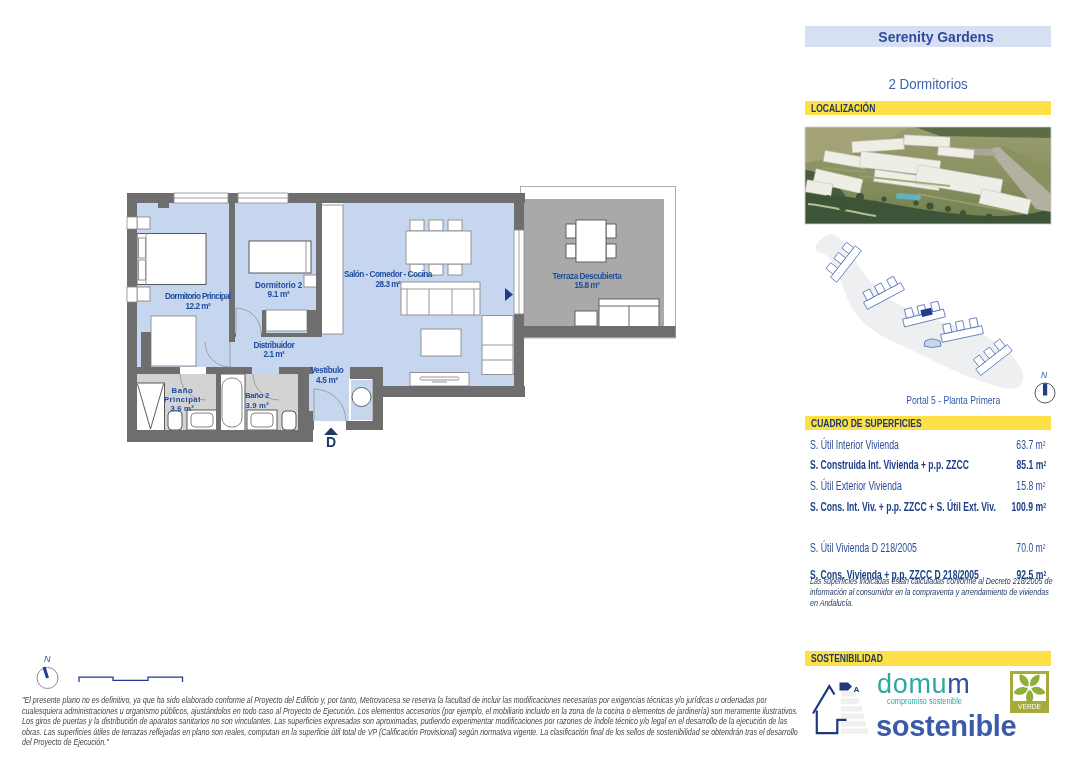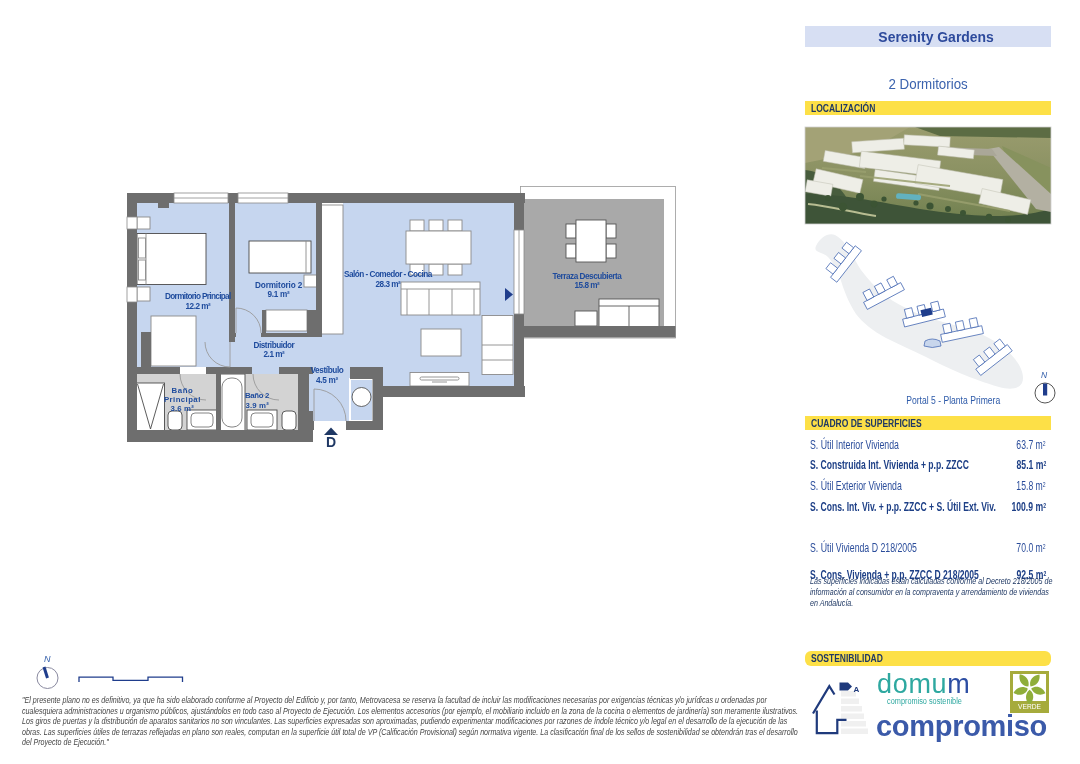--- a/index.html
+++ b/index.html
@@ -38,25 +38,25 @@
 <div class="row rowb" style="top:458px;"><span class="lbl">S. Construida Int. Vivienda + p.p. ZZCC</span><span class="v">85.1 m<span class="rowsup">2</span></span></div>
 <div class="row" style="top:479px;"><span class="lbl">S. Útil Exterior Vivienda</span><span class="v">15.8 m<span class="rowsup">2</span></span></div>
 <div class="row rowb" style="top:500px;"><span class="lbl">S. Cons. Int. Viv. + p.p. ZZCC + S. Útil Ext. Viv.</span><span class="v">100.9 m<span class="rowsup">2</span></span></div>
 
 
 <div class="row" style="top:541px;"><span class="lbl">S. Útil Vivienda D 218/2005</span><span class="v">70.0 m<span class="rowsup">2</span></span></div>
 <div class="row rowb" style="top:568px;"><span class="lbl">S. Cons. Vivienda + p.p. ZZCC D 218/2005</span><span class="v">92.5 m<span class="rowsup">2</span></span></div>
 
 <div class="abs" style="left:810px;top:576px;width:300px;font-size:8.7px;font-style:italic;color:#1f3864;line-height:10.8px;transform:scaleX(0.82);transform-origin:0 0;white-space:nowrap;">Las superficies indicadas están calculadas conforme al Decreto 218/2005 de<br>información al consumidor en la compraventa y arrendamiento de viviendas<br>en Andalucía.</div>
 
-<div class="bar" style="top:651px;height:15px;line-height:15px;border-radius:6px;"><span>SOSTENIBILIDAD</span></div>
+<div class="bar" style="top:651px;height:15px;line-height:15px;"><span>SOSTENIBILIDAD</span></div>
 
 <div class="abs" style="left:877px;top:669px;font-size:27px;color:#2ea8a0;letter-spacing:0.7px;">domu<span style="color:#2d4ea3;">m</span></div>
 <div class="abs" style="left:877px;top:696px;width:94px;text-align:center;font-size:8.5px;color:#2ea8a0;"><span class="cx" style="transform:scaleX(0.86);">compromiso sostenible</span></div>
-<div class="abs" style="left:876px;top:710px;font-size:29px;font-weight:bold;color:#3b5aa9;letter-spacing:-0.3px;">compromiso</div>
+<div class="abs" style="left:876px;top:710px;font-size:29px;font-weight:bold;color:#3b5aa9;letter-spacing:-0.3px;">sostenible</div>
 
 <div class="abs" style="left:22px;top:695px;width:990px;font-size:8.6px;font-style:italic;color:#444;line-height:10.5px;transform:scaleX(0.828);transform-origin:0 0;white-space:nowrap;">"El presente plano no es definitivo, ya que ha sido elaborado conforme al Proyecto del Edificio y, por tanto, Metrovacesa se reserva la facultad de incluir las modificaciones necesarias por exigencias técnicas y/o jurídicas u ordenadas por<br>cualesquiera administraciones u organismo públicos, ajustándolos en todo caso al Proyecto de Ejecución. Los elementos accesorios (por ejemplo, el mobiliario incluido en la zona de la cocina o elementos de jardinería) son meramente ilustrativos.<br>Los giros de puertas y la distribución de aparatos sanitarios no son vinculantes. Las superficies expresadas son aproximadas, pudiendo experimentar modificaciones por razones de índole técnico y/o legal en el desarrollo de la ejecución de las<br>obras. Las superficies útiles de terrazas reflejadas en plano son reales, computan en la superficie útil total de VP (Calificación Provisional) según normativa vigente. La clasificación final de los sellos de sostenibilidad se obtendrán tras el desarrollo<br>del Proyecto de Ejecución."</div>
 
 <svg class="abs" style="left:0;top:0;" width="1080" height="764" viewBox="0 0 1080 764">
 <g id="floors">
 
   <rect x="520.5" y="186.5" width="155" height="151.5" fill="#fff" stroke="#9a9a9a" stroke-width="0.8"></rect>
 
   <rect x="524" y="199" width="140" height="127" fill="#a9a9a9"></rect>
 

